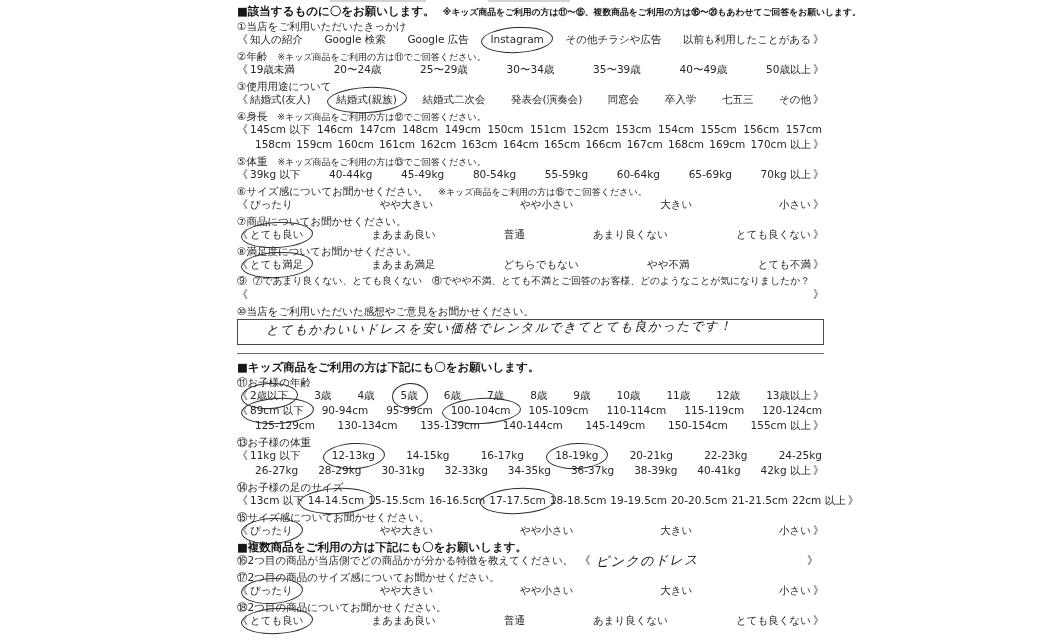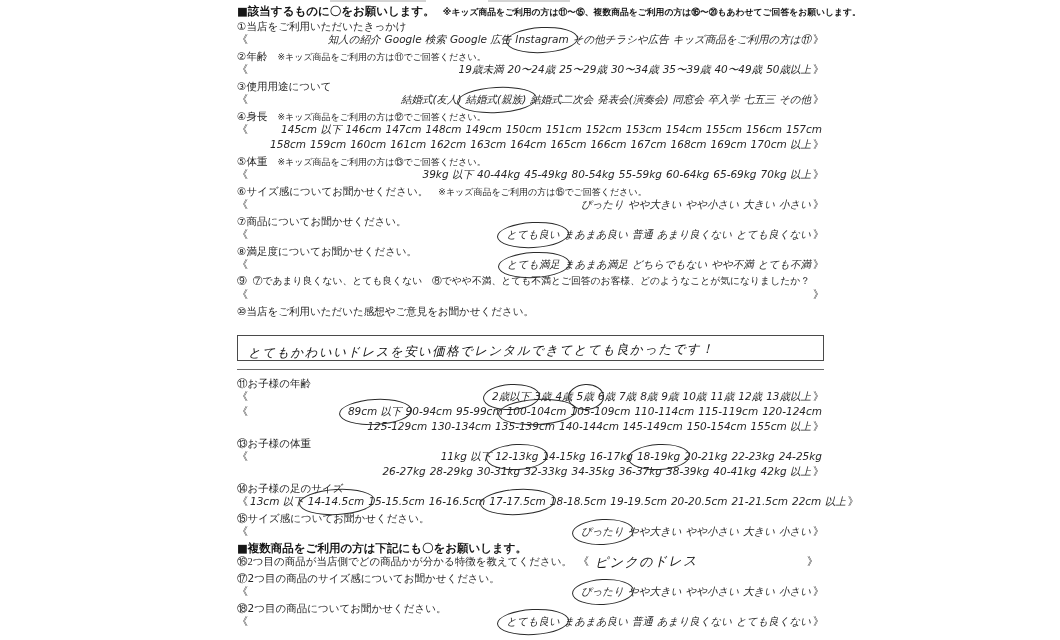--- a/index.html
+++ b/index.html
@@ -6,32 +6,32 @@
     font-family:"DejaVu Sans","Liberation Sans",sans-serif;color:#262626;}
   .artifact{position:absolute;height:2px;background:#c2c2c2;opacity:.7;top:0;}
   #sheet{position:absolute;left:237px;top:2px;width:587px;}
   .row{position:relative;height:15px;line-height:19px;font-size:10.5px;white-space:nowrap;}
   .hdr{font-weight:700;font-size:11.5px;color:#161616;}
   .hdr .hnote{font-weight:700;font-size:8.8px;margin-left:8px;}
   .q .qnote{font-size:9px;margin-left:10px;}
   .q.small{font-size:9.8px;font-family:Liberation Mono, monospace;}
   .opts{display:flex;align-items:center;}
   .opts .br{flex:none;font-size:11px;color:#2e2e2e;}
-  .opts .list{flex:1;display:flex;justify-content:flex-end;align-items:center;font-style:italic;}
-  .opts.indent .list{margin-left:2px;}
+  .opts .list{flex:1;display:flex;justify-content:space-between;align-items:center;}
+  .opts.indent .list{margin-left:16px;}
   .opt{position:relative;padding:0 2px;}
   .opt.c::after{content:"";position:absolute;left:-7px;right:-8px;top:-3px;bottom:-4px;
     border:1.6px solid #2b2b2b;border-radius:50%;transform:rotate(-3deg);pointer-events:none;}
   .hand{font-style:italic;color:#151515;letter-spacing:1.4px;font-size:12.5px;}
-  .cbox{border:1.1px solid #4a4a4a;height:24px;display:flex;align-items:flex-end;
-    padding-left:10px;margin:18px 0 2px 0;overflow:hidden;}
+  .cbox{border:1.1px solid #4a4a4a;height:24px;display:flex;align-items:flex-start;
+    padding-left:28px;margin:2px 0 2px 0;overflow:hidden;}
   .cbox .hand{transform:rotate(-0.5deg);display:inline-block;}
   .cline{height:6px;border-bottom:1.1px solid #6b6b6b;margin-bottom:4px;}
   .inlineq{display:flex;align-items:center;}
-  .inlineq .qtext{flex:none;font-family:Liberation Serif, serif;}
+  .inlineq .qtext{flex:none;}
   .inlineq .br{flex:none;font-size:11px;margin:0 6px;}
   .inlineq .sp{flex:1;}
   .inlineq .hand{font-size:13px;transform:rotate(-1deg);display:inline-block;}
 </style>
 </head>
 <body>
 
 <div class="artifact" style="left:330px;width:96px;"></div>
 <div class="artifact" style="left:488px;width:82px;"></div>
 
@@ -39,21 +39,21 @@
     <div class="row hdr"><span class="htext">■該当するものに〇をお願いします。</span><span class="hnote">※キッズ商品をご利用の方は⑪〜⑮、複数商品をご利用の方は⑯〜⑳もあわせてご回答をお願いします。</span></div>
     <div class="row q"><span class="qtext">①当店をご利用いただいたきっかけ</span></div>
     <div class="row opts">
       <span class="br">《</span>
       <div class="list">
         <span class="opt">知人の紹介</span>
         <span class="opt">Google 検索</span>
         <span class="opt">Google 広告</span>
         <span class="opt c">Instagram</span>
         <span class="opt">その他チラシや広告</span>
-        <span class="opt">キッズ商品をご利用の方は⑪</span>
+        <span class="opt">以前も利用したことがある</span>
       </div>
       <span class="br">》</span>
     </div>
     <div class="row q"><span class="qtext">②年齢</span><span class="qnote">※キッズ商品をご利用の方は⑪でご回答ください。</span></div>
     <div class="row opts">
       <span class="br">《</span>
       <div class="list">
         <span class="opt">19歳未満</span>
         <span class="opt">20〜24歳</span>
         <span class="opt">25〜29歳</span>
@@ -171,20 +171,21 @@
     <div class="row opts">
       <span class="br">《</span>
       <div class="list"></div>
       <span class="br">》</span>
     </div>
     <div class="row q"><span class="qtext">⑩当店をご利用いただいた感想やご意見をお聞かせください。</span></div>
     <div class="cbox">
       <span class="hand">とてもかわいいドレスを安い価格でレンタルできてとても良かったです！</span>
     </div>
     <div class="cline"></div>
+    <div class="row hdr"><span class="htext">■キッズ商品をご利用の方は下記にも〇をお願いします。</span></div>
     <div class="row q"><span class="qtext">⑪お子様の年齢</span></div>
     <div class="row opts">
       <span class="br">《</span>
       <div class="list">
         <span class="opt c">2歳以下</span>
         <span class="opt">3歳</span>
         <span class="opt">4歳</span>
         <span class="opt c">5歳</span>
         <span class="opt">6歳</span>
         <span class="opt">7歳</span>

